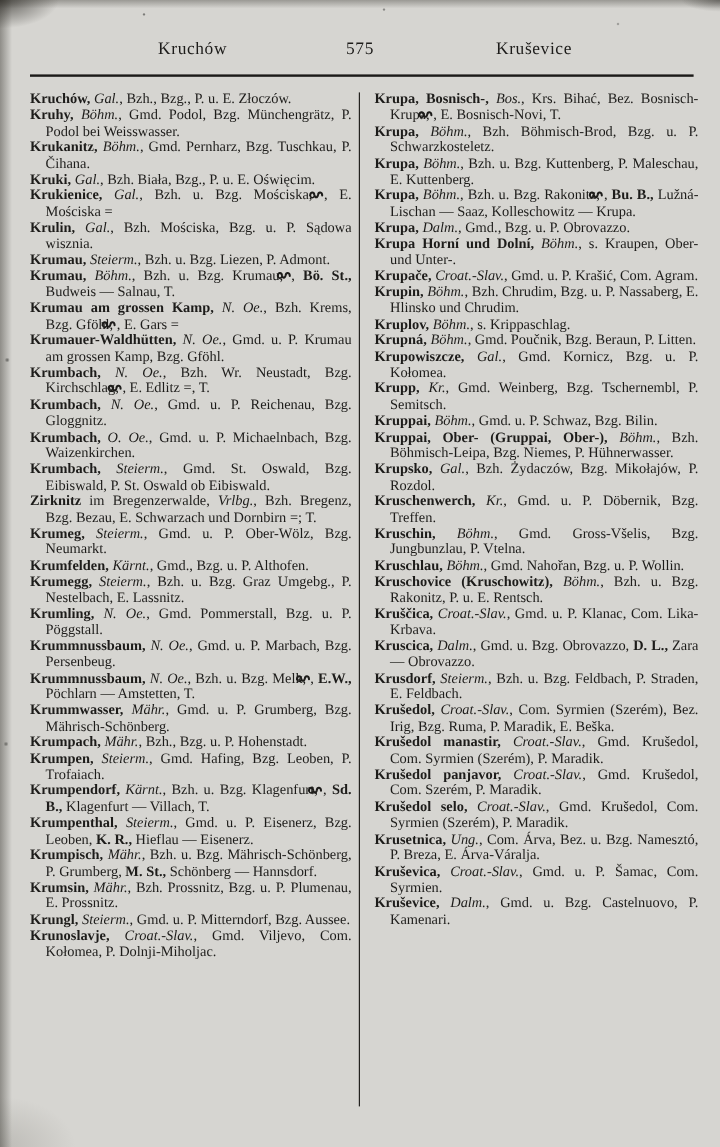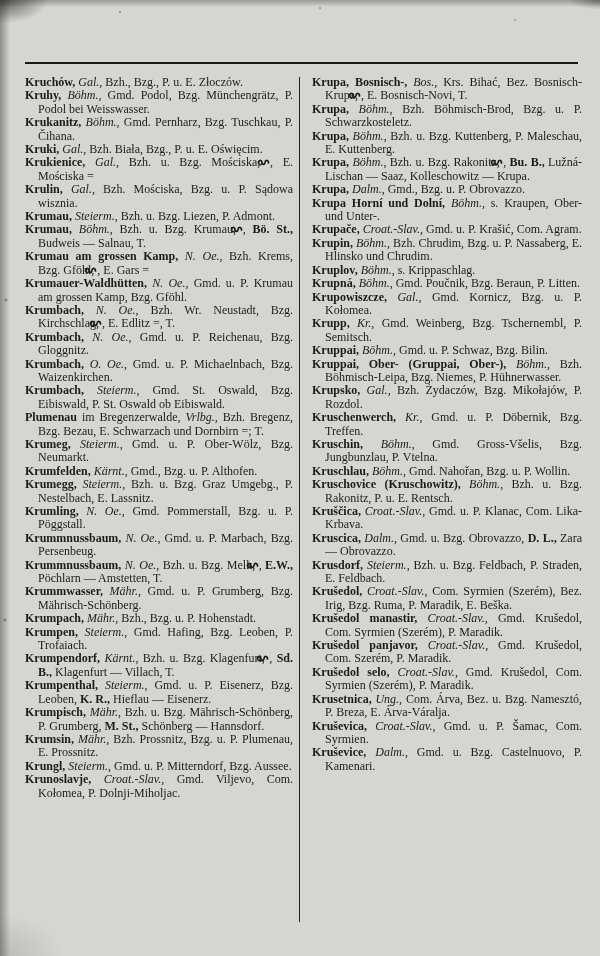--- a/index.html
+++ b/index.html
@@ -50,20 +50,25 @@
   .hw{font-weight:bold;}
   .rg{font-style:italic;}
   .ab{font-weight:bold;}
   .ph{display:inline-block;vertical-align:baseline;line-height:0;}
   .ph svg{display:inline;vertical-align:-1px;}
 </style>
 </head>
 <body>
 
 <div class="page">
+  <div class="header">
+    <span class="h-left">Kruchów</span>
+    <span class="h-center">575</span>
+    <span class="h-right">Kruševice</span>
+  </div>
   <div class="head-rule"></div>
   <div class="col-divider"></div>
   <div class="column col-left" id="col-left">
       <p class="entry"><span class="hw">Kruchów,</span><span class="rg"> Gal.</span><span class="tx">, Bzh., Bzg., P. u. E. Złoczów.</span></p>
       <p class="entry"><span class="hw">Kruhy,</span><span class="rg"> Böhm.</span><span class="tx">, Gmd. Podol, Bzg. Münchengrätz, P. Podol bei Weisswasser.</span></p>
       <p class="entry"><span class="hw">Krukanitz,</span><span class="rg"> Böhm.</span><span class="tx">, Gmd. Pernharz, Bzg. Tuschkau, P. Čihana.</span></p>
       <p class="entry"><span class="hw">Kruki,</span><span class="rg"> Gal.</span><span class="tx">, Bzh. Biała, Bzg., P. u. E. Oświęcim.</span></p>
       <p class="entry"><span class="hw">Krukienice,</span><span class="rg"> Gal.</span><span class="tx">, Bzh. u. Bzg. Mościska, </span><span class="ph"><svg width="13" height="9" viewBox="0 0 26 18" aria-hidden="true">
             <path d="M3 10 C3 4, 9 3, 10 9 C11 14, 15 14, 16 9 C17 3, 23 4, 23 10" fill="none" stroke="#1d1c1a" stroke-width="3.4" stroke-linecap="round"></path>
             <path d="M3 10 C4 14.5, 8 14.5, 9.5 11.5" fill="none" stroke="#1d1c1a" stroke-width="2.6" stroke-linecap="round"></path>
@@ -79,21 +84,21 @@
             <path d="M3 10 C4 14.5, 8 14.5, 9.5 11.5" fill="none" stroke="#1d1c1a" stroke-width="2.6" stroke-linecap="round"></path>
           </svg></span><span class="tx">, E. Gars =</span></p>
       <p class="entry"><span class="hw">Krumauer-Waldhütten,</span><span class="rg"> N. Oe.</span><span class="tx">, Gmd. u. P. Krumau am grossen Kamp, Bzg. Gföhl.</span></p>
       <p class="entry"><span class="hw">Krumbach,</span><span class="rg"> N. Oe.</span><span class="tx">, Bzh. Wr. Neustadt, Bzg. Kirchschlag, </span><span class="ph"><svg width="13" height="9" viewBox="0 0 26 18" aria-hidden="true">
             <path d="M3 10 C3 4, 9 3, 10 9 C11 14, 15 14, 16 9 C17 3, 23 4, 23 10" fill="none" stroke="#1d1c1a" stroke-width="3.4" stroke-linecap="round"></path>
             <path d="M3 10 C4 14.5, 8 14.5, 9.5 11.5" fill="none" stroke="#1d1c1a" stroke-width="2.6" stroke-linecap="round"></path>
           </svg></span><span class="tx">, E. Edlitz =, T.</span></p>
       <p class="entry"><span class="hw">Krumbach,</span><span class="rg"> N. Oe.</span><span class="tx">, Gmd. u. P. Reichenau, Bzg. Gloggnitz.</span></p>
       <p class="entry"><span class="hw">Krumbach,</span><span class="rg"> O. Oe.</span><span class="tx">, Gmd. u. P. Michaelnbach, Bzg. Waizenkirchen.</span></p>
       <p class="entry"><span class="hw">Krumbach,</span><span class="rg"> Steierm.</span><span class="tx">, Gmd. St. Oswald, Bzg. Eibiswald, P. St. Oswald ob Eibiswald.</span></p>
-      <p class="entry"><span class="hw">Plumenau</span><span class="tx"> im Bregenzerwalde, </span><span class="rg">Vrlbg.</span><span class="tx">, Bzh. Bregenz, Bzg. Bezau, E. Schwarzach und Dornbirn =; T.</span></p>
+      <p class="entry"><span class="hw">Zirknitz</span><span class="tx"> im Bregenzerwalde, </span><span class="rg">Vrlbg.</span><span class="tx">, Bzh. Bregenz, Bzg. Bezau, E. Schwarzach und Dornbirn =; T.</span></p>
       <p class="entry"><span class="hw">Krumeg,</span><span class="rg"> Steierm.</span><span class="tx">, Gmd. u. P. Ober-Wölz, Bzg. Neumarkt.</span></p>
       <p class="entry"><span class="hw">Krumfelden,</span><span class="rg"> Kärnt.</span><span class="tx">, Gmd., Bzg. u. P. Althofen.</span></p>
       <p class="entry"><span class="hw">Krumegg,</span><span class="rg"> Steierm.</span><span class="tx">, Bzh. u. Bzg. Graz Umgebg., P. Nestelbach, E. Lassnitz.</span></p>
       <p class="entry"><span class="hw">Krumling,</span><span class="rg"> N. Oe.</span><span class="tx">, Gmd. Pommerstall, Bzg. u. P. Pöggstall.</span></p>
       <p class="entry"><span class="hw">Krummnussbaum,</span><span class="rg"> N. Oe.</span><span class="tx">, Gmd. u. P. Marbach, Bzg. Persenbeug.</span></p>
       <p class="entry"><span class="hw">Krummnussbaum,</span><span class="rg"> N. Oe.</span><span class="tx">, Bzh. u. Bzg. Melk, </span><span class="ph"><svg width="13" height="9" viewBox="0 0 26 18" aria-hidden="true">
             <path d="M3 10 C3 4, 9 3, 10 9 C11 14, 15 14, 16 9 C17 3, 23 4, 23 10" fill="none" stroke="#1d1c1a" stroke-width="3.4" stroke-linecap="round"></path>
             <path d="M3 10 C4 14.5, 8 14.5, 9.5 11.5" fill="none" stroke="#1d1c1a" stroke-width="2.6" stroke-linecap="round"></path>
           </svg></span><span class="tx">, </span><span class="ab">E.W.,</span><span class="tx"> Pöchlarn — Amstetten, T.</span></p>
       <p class="entry"><span class="hw">Krummwasser,</span><span class="rg"> Mähr.</span><span class="tx">, Gmd. u. P. Grumberg, Bzg. Mährisch-Schönberg.</span></p>

